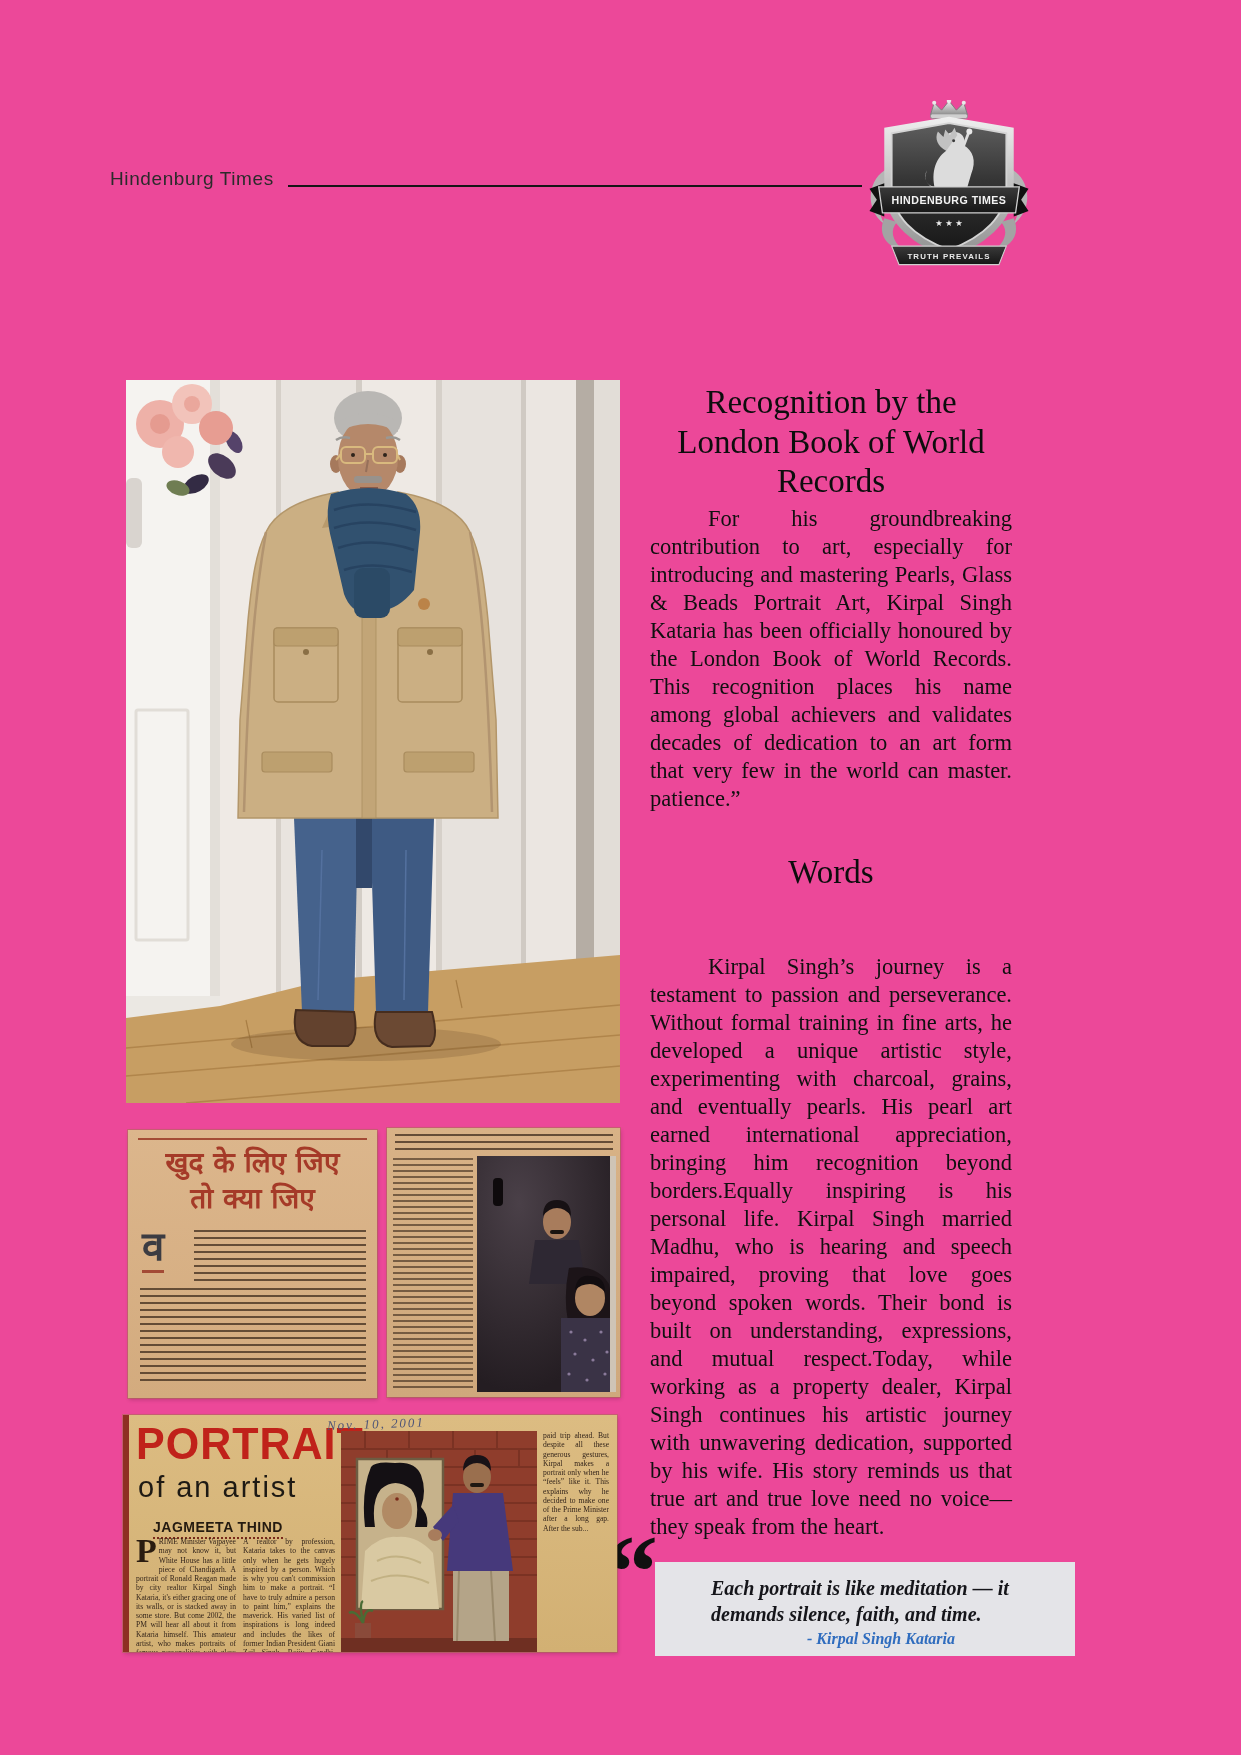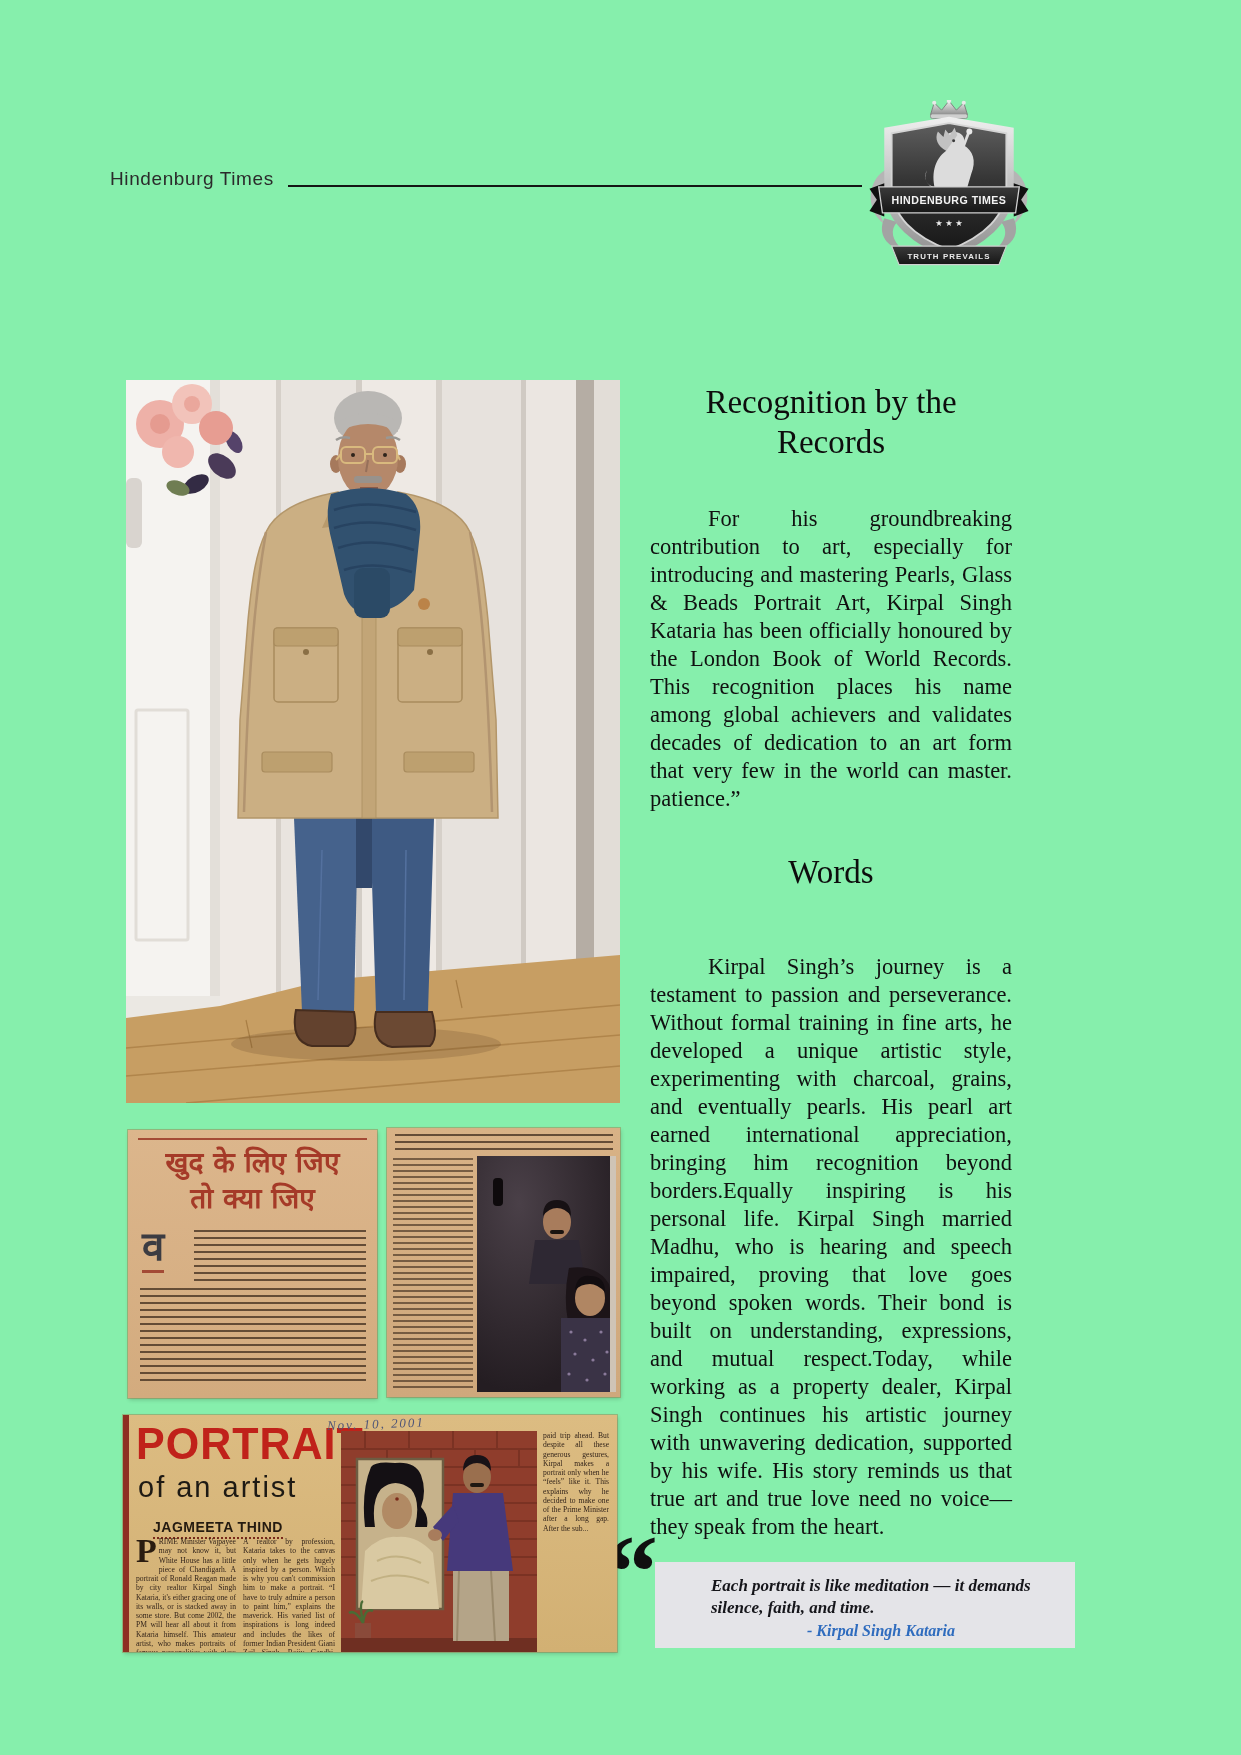--- a/index.html
+++ b/index.html
@@ -1,38 +1,38 @@
 <!DOCTYPE html>
 <html><head>
 <meta charset="utf-8">
 <title>Hindenburg Times — Feature Page</title>
 <style>
   html,body{margin:0;padding:0;background:#ffffff;}
-  .page{position:relative;width:1241px;height:1755px;background:#86efac;overflow:hidden;
+  .page{position:relative;width:1241px;height:1755px;background:#ec4899;overflow:hidden;
         font-family:"Liberation Serif",serif;color:#141414;}
   .abs{position:absolute;}
 
   
   .masthead{left:110px;top:168px;font-family:"Liberation Sans",sans-serif;
             font-size:19px;letter-spacing:.6px;color:#2b2b2b;}
   .head-rule{left:288px;top:185px;width:574px;height:2px;background:#151515;}
   .crest{left:856px;top:100px;width:186px;height:172px;}
 
   
   .col-right{left:650px;width:362px;}
   .art-title{font-weight:normal;font-size:33px;line-height:1.2;text-align:center;color:#0d0d0d;}
   .art-body{font-size:22.5px;line-height:1.245;text-align:justify;text-indent:58px;color:#101010;}
   #h1{top:383px;} #p1{top:505px;} #h2{top:853px;} #p2{top:953px;}
 
   
   .quote-mark{left:606px;top:1536px;font-size:104px;line-height:.7;color:#101010;
               font-family:"Liberation Serif",serif;font-weight:bold;}
   .quote-box{left:655px;top:1562px;width:420px;background:#e4e4e8;
              padding:13px 18px 8px 56px;box-sizing:border-box;}
-  .quote-text{font-size:17px;font-weight:bold;font-style:italic;line-height:1.32;color:#15151a;}
+  .quote-text{font-size:20px;font-weight:bold;font-style:italic;line-height:1.32;color:#15151a;}
   .quote-attr{margin-top:2px;text-align:center;font-size:16px;font-weight:bold;font-style:italic;
               color:#2f6cbe;padding-right:6px;}
 
   
   .photo{left:126px;top:380px;width:494px;height:723px;}
 
   
   .clip{box-shadow:0 0 0 1px rgba(160,120,70,.45), 1px 2px 4px rgba(0,0,0,.18);}
   .clipA{left:128px;top:1130px;width:249px;height:268px;background:linear-gradient(180deg,#dcb68c,#d3ab7e);}
   .clipB{left:387px;top:1128px;width:233px;height:269px;background:linear-gradient(180deg,#d8b286,#cfa87c);}
@@ -231,20 +231,21 @@
         <path d="M208,130 Q242,118 290,132" stroke="#274361" stroke-width="2.5" fill="none"></path>
         <path d="M208,148 Q244,136 290,150" stroke="#274361" stroke-width="2.5" fill="none"></path>
         <path d="M212,168 Q246,156 288,170" stroke="#274361" stroke-width="2.5" fill="none"></path>
         <path d="M218,190 Q248,180 286,192" stroke="#274361" stroke-width="2.5" fill="none"></path>
       </g>
     </g>
   </svg>
 
   <div class="abs col-right art-title" id="h1">
     <div>Recognition by the</div>
+    <div>London Book of World</div>
     <div>Records</div>
   </div>
   <div class="abs col-right art-body" id="p1">For his groundbreaking contribution to art, especially for introducing and mastering Pearls, Glass &amp; Beads Portrait Art, Kirpal Singh Kataria has been officially honoured by the London Book of World Records. This recognition places his name among global achievers and validates decades of dedication to an art form that very few in the world can master. patience.”</div>
 
   <div class="abs col-right art-title" id="h2">
     <div>Words</div>
   </div>
   <div class="abs col-right art-body" id="p2">Kirpal Singh’s journey is a testament to passion and perseverance. Without formal training in fine arts, he developed a unique artistic style, experimenting with charcoal, grains, and eventually pearls. His pearl art earned international appreciation, bringing him recognition beyond borders.Equally inspiring is his personal life. Kirpal Singh married Madhu, who is hearing and speech impaired, proving that love goes beyond spoken words. Their bond is built on understanding, expressions, and mutual respect.Today, while working as a property dealer, Kirpal Singh continues his artistic journey with unwavering dedication, supported by his wife. His story reminds us that true art and true love need no voice—they speak from the heart.</div>
 
   <div class="abs quote-mark">“</div>

